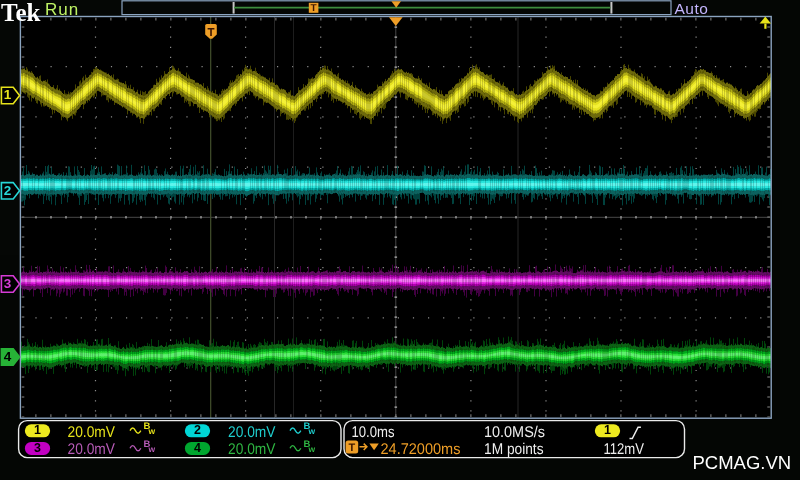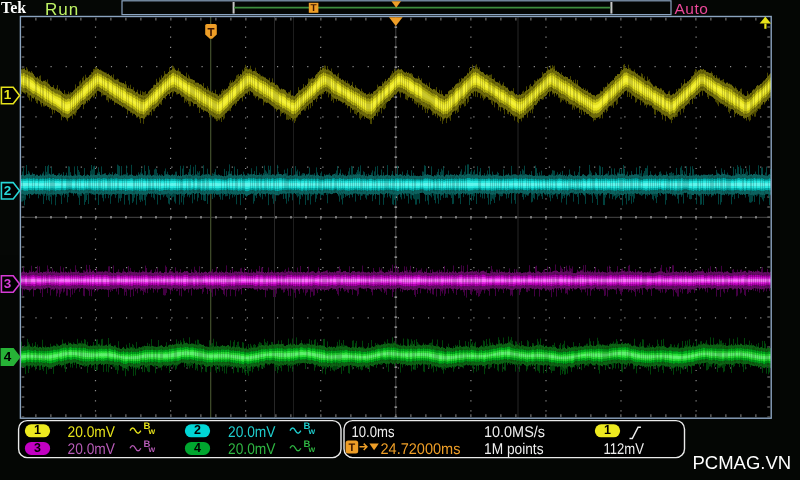--- a/index.html
+++ b/index.html
@@ -115,23 +115,23 @@
     <rect x="594.9" y="424.3" width="25.2" height="13" rx="6.3" ry="6.3" fill="#f0ec20"></rect>
     <path d="M629.5,438.6 h2.8 l5.8,-11.4 h2.8" stroke="#f0f0f0" stroke-width="1.5" fill="none"></path>
     <rect x="345.6" y="440.4" width="12.6" height="13.2" rx="2.5" fill="#f0a028"></rect>
     <text x="351.9" y="451" font-size="11" font-weight="bold" fill="#3c1600" text-anchor="middle">T</text>
     <path d="M359.5,446.8 h7.2 m-3,-3.2 l3.2,3.2 l-3.2,3.2" stroke="#f0a028" stroke-width="1.5" fill="none"></path>
     <path d="M369.4,443.6 h9.4 l-4.7,6.6 z" fill="#f0a028"></path>
     <text x="380.5" y="454.4" font-size="15.5" fill="#f0a028" textLength="80" lengthAdjust="spacingAndGlyphs">24.72000ms</text>
     <text x="484" y="454.4" font-size="15.5" fill="#f0f0f0" textLength="59.5" lengthAdjust="spacingAndGlyphs">1M points</text>
     <text x="603.5" y="454.4" font-size="15.5" fill="#f0f0f0" textLength="40.5" lengthAdjust="spacingAndGlyphs">112mV</text>
 </svg>
-<div class="t" style="left:1px;top:-1px;font-family:'Liberation Serif',serif;font-weight:bold;font-size:16px;color:#fff">Tek</div>
+<div class="t" style="left:1px;top:-1px;font-family:'Liberation Serif',serif;font-weight:bold;font-size:25px;color:#fff">Tek</div>
 <div class="t" style="left:45px;top:-0.5px;font-size:17px;letter-spacing:1px;color:#bef264">Run</div>
-<div class="t" style="left:674.5px;top:0px;font-size:15.5px;letter-spacing:0.5px;color:#ec4899">Auto</div>
+<div class="t" style="left:674.5px;top:0px;font-size:15.5px;letter-spacing:0.5px;color:#c4b5fd">Auto</div>
 <div class="t" style="left:0.5px;top:87.4px;width:14px;text-align:center;font-size:13.5px;font-weight:bold;color:#e8e41c">1</div>
 <div class="t" style="left:0.5px;top:182.7px;width:14px;text-align:center;font-size:13.5px;font-weight:bold;color:#28d8d8">2</div>
 <div class="t" style="left:0.5px;top:275.9px;width:14px;text-align:center;font-size:13.5px;font-weight:bold;color:#d83cd8">3</div>
 <div class="t" style="left:0.5px;top:348.9px;width:14px;text-align:center;font-size:13.5px;font-weight:bold;color:black">4</div>
 <div class="t" style="left:24.5px;top:423.2px;width:26px;text-align:center;font-size:12.5px;font-weight:bold;color:black">1</div>
 <div class="t" style="left:184.5px;top:423.2px;width:26px;text-align:center;font-size:12.5px;font-weight:bold;color:black">2</div>
 <div class="t" style="left:24.5px;top:440.8px;width:26px;text-align:center;font-size:12.5px;font-weight:bold;color:black">3</div>
 <div class="t" style="left:184.5px;top:440.8px;width:26px;text-align:center;font-size:12.5px;font-weight:bold;color:black">4</div>
 <div class="t" style="left:594.5px;top:423.2px;width:26px;text-align:center;font-size:12.5px;font-weight:bold;color:black">1</div>
 <div class="t" style="left:692.5px;top:451.5px;font-size:18.5px;font-weight:normal;color:#fff">PCMAG.VN</div>

